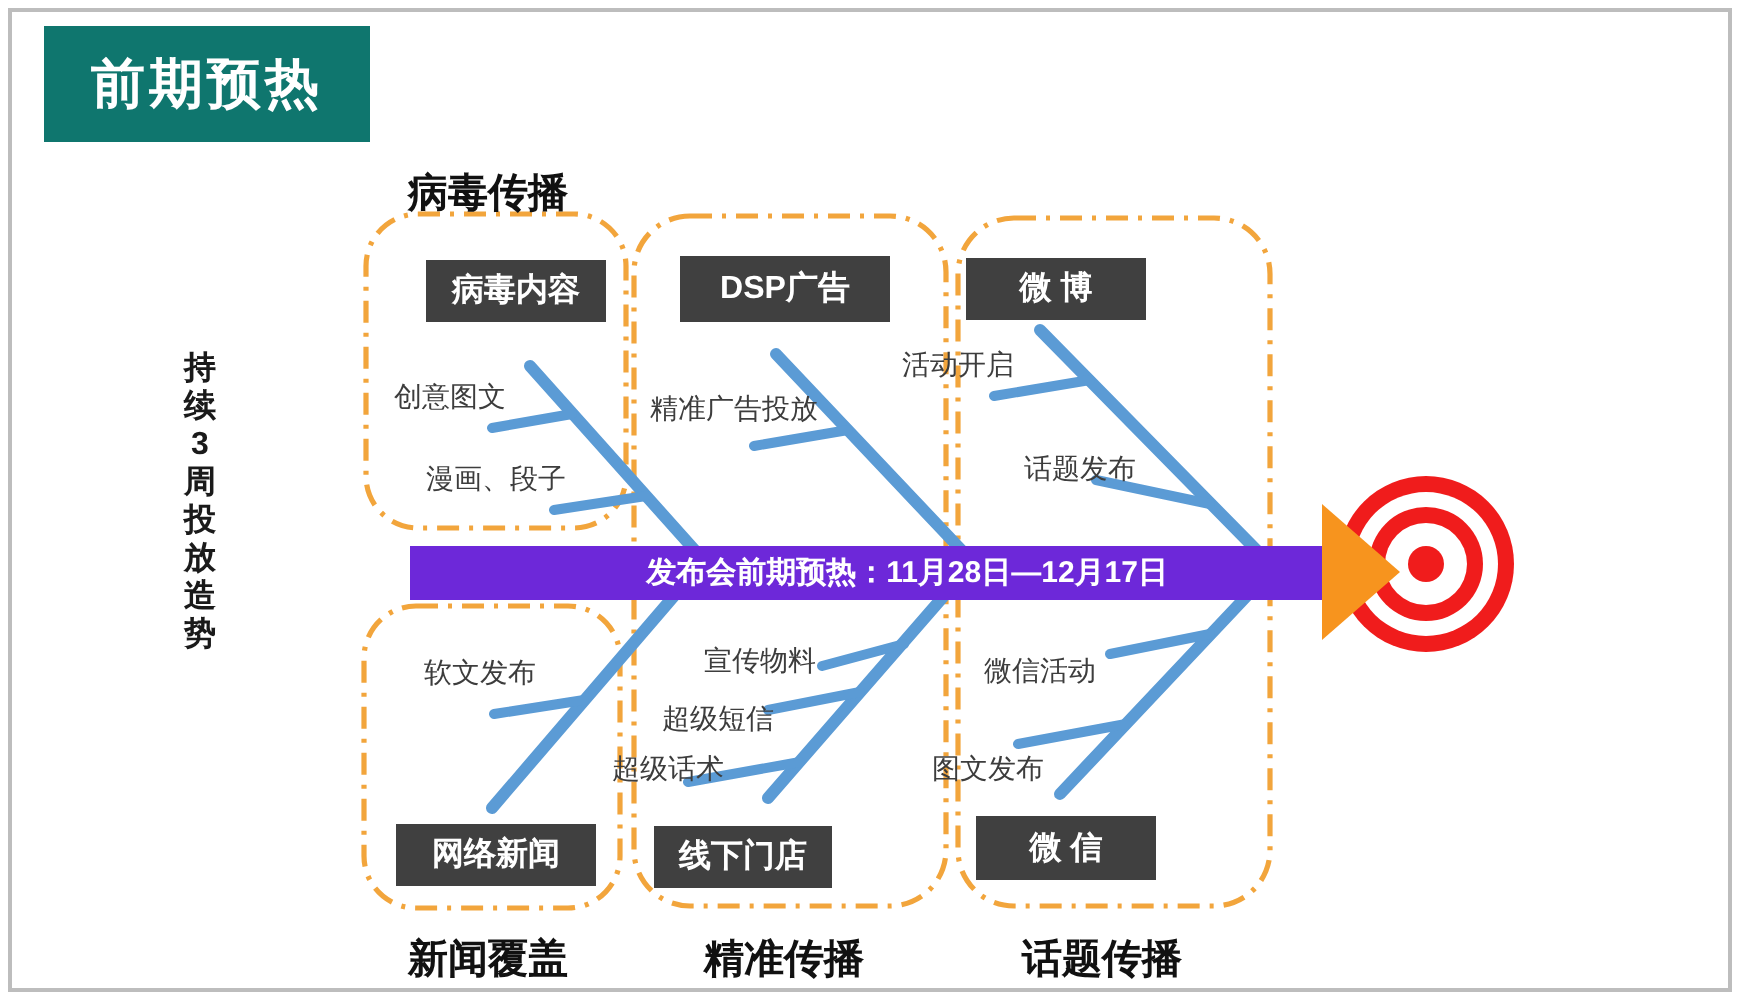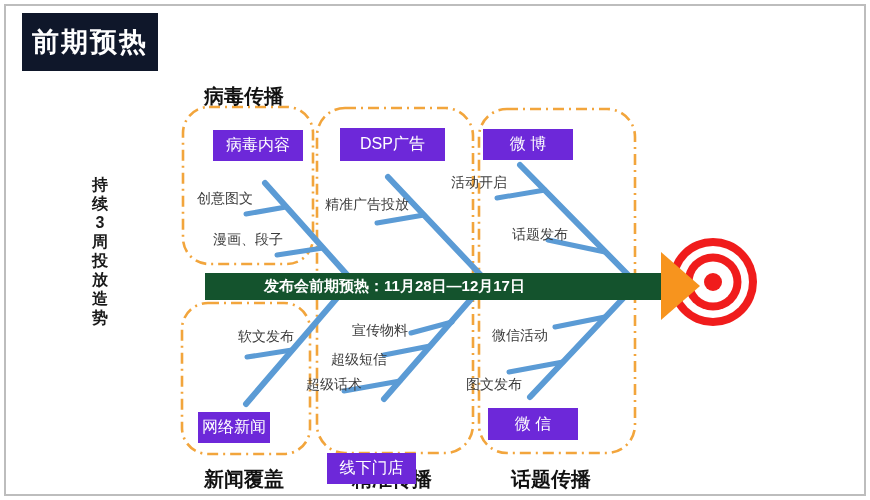--- a/index.html
+++ b/index.html
@@ -1,30 +1,30 @@
 <!DOCTYPE html>
 <html><head>
 <meta charset="utf-8">
 <style>
   html,body{margin:0;padding:0;background:#fff;}
   .slide{position:relative;width:870px;height:500px;background:#fff;overflow:hidden;
          font-family:"Liberation Sans","DejaVu Sans",sans-serif;}
   .frame{position:absolute;left:4px;top:4px;right:4px;bottom:4px;border:2px solid #bdbdbd;pointer-events:none;}
-  .banner{position:absolute;left:22px;top:13px;width:136px;height:58px;background:#0f172a;
+  .banner{position:absolute;left:22px;top:13px;width:163px;height:58px;background:#0f766e;
           display:flex;align-items:center;justify-content:center;z-index:5;}
   .banner span{color:#fff;font-size:27px;font-weight:bold;letter-spacing:2px;}
   .sidenote{position:absolute;left:86px;top:175px;width:28px;text-align:center;
             font-size:16px;font-weight:bold;color:#1a1a1a;line-height:19px;white-space:pre-line;z-index:5;}
   .seclabel{position:absolute;font-size:20px;font-weight:bold;color:#111;z-index:5;}
-  .btn{position:absolute;background:#6d28d9;color:#fff;font-weight:normal;font-size:16px;
+  .btn{position:absolute;background:#404040;color:#fff;font-weight:bold;font-size:16px;
        display:flex;align-items:center;justify-content:center;z-index:5;white-space:nowrap;}
   .item{position:absolute;font-size:14px;color:#3d3d3d;z-index:5;white-space:nowrap;}
   .layer{position:absolute;left:0;top:0;z-index:1;}
-  .arrow-body{position:absolute;left:205px;top:273px;width:457px;height:27px;background:#14532d;z-index:4;
-              display:flex;align-items:center;justify-content:center;box-sizing:border-box;padding-right:78px;}
+  .arrow-body{position:absolute;left:205px;top:273px;width:457px;height:27px;background:#6d28d9;z-index:4;
+              display:flex;align-items:center;justify-content:flex-end;box-sizing:border-box;padding-right:78px;}
   .arrow-body span{color:#fff;font-size:15px;font-weight:bold;white-space:nowrap;}
   .arrow-head{position:absolute;left:661px;top:252px;width:0;height:0;z-index:4;
               border-top:34px solid transparent;border-bottom:34px solid transparent;border-left:39px solid #F7941E;}
   .target{position:absolute;left:665px;top:234px;z-index:3;}
   .goal-title{position:absolute;left:671px;top:177px;width:100px;text-align:center;
               font-size:17px;font-weight:bold;color:#1a1a1a;line-height:21px;white-space:pre-line;z-index:5;}
 </style>
 </head>
 <body>
 
@@ -89,28 +89,28 @@
 
 
   <div class="seclabel" style="left:204px;top:83px;">病毒传播</div>
   <div class="seclabel" style="left:204px;top:466px;">新闻覆盖</div>
   <div class="seclabel" style="left:352px;top:466px;font-family:Liberation Mono, monospace;">精准传播</div>
   <div class="seclabel" style="left:511px;top:466px;">话题传播</div>
 
   <div class="btn" style="left:213px;top:130px;width:90px;height:31px;">病毒内容</div>
   <div class="btn" style="left:340px;top:128px;width:105px;height:33px;">DSP广告</div>
   <div class="btn" style="left:483px;top:129px;width:90px;height:31px;">微 博</div>
-  <div class="btn" style="left:198px;top:412px;width:72px;height:31px;">网络新闻</div>
-  <div class="btn" style="left:327px;top:413px;width:89px;height:31px;margin-top:40px;">线下门店</div>
+  <div class="btn" style="left:198px;top:412px;width:100px;height:31px;">网络新闻</div>
+  <div class="btn" style="left:327px;top:413px;width:89px;height:31px;">线下门店</div>
   <div class="btn" style="left:488px;top:408px;width:90px;height:32px;">微 信</div>
 
   <div class="item" style="left:197px;top:190px;">创意图文</div>
   <div class="item" style="left:213px;top:231px;">漫画、段子</div>
   <div class="item" style="left:325px;top:196px;">精准广告投放</div>
   <div class="item" style="left:451px;top:174px;">活动开启</div>
   <div class="item" style="left:479px;top:226px;margin-left:33px;">话题发布</div>
-  <div class="item" style="left:238px;top:328px;">软文发布</div>
+  <div class="item" style="left:212px;top:328px;">软文发布</div>
   <div class="item" style="left:352px;top:322px;">宣传物料</div>
   <div class="item" style="left:331px;top:351px;">超级短信</div>
   <div class="item" style="left:306px;top:376px;">超级话术</div>
   <div class="item" style="left:492px;top:327px;">微信活动</div>
   <div class="item" style="left:466px;top:376px;">图文发布</div>
 </div>
 
 </body></html>

